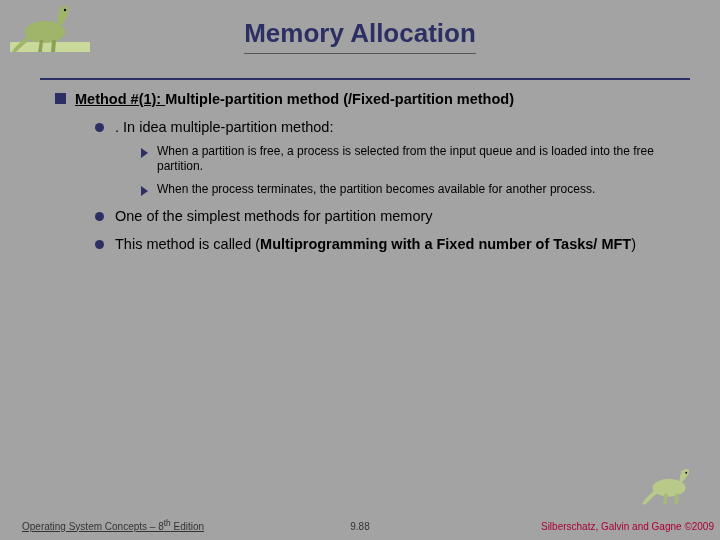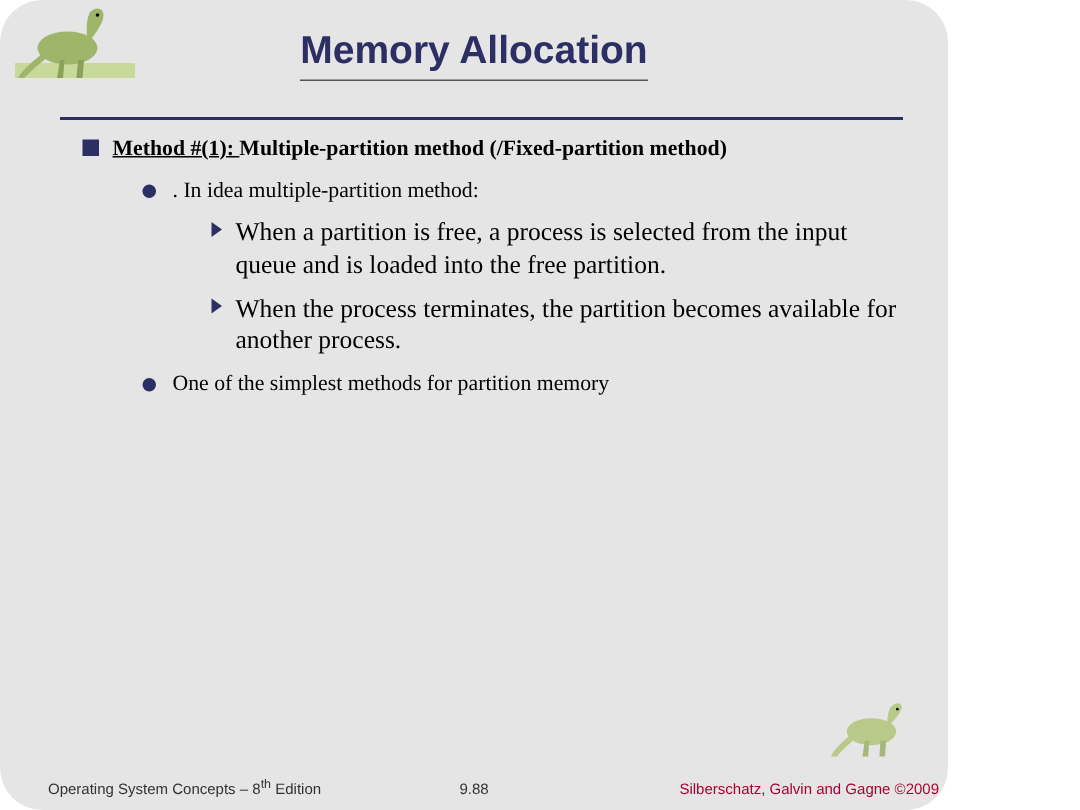--- a/index.html
+++ b/index.html
@@ -1,33 +1,33 @@
 <!DOCTYPE html>
 <html><head>
 <meta charset="utf-8">
 <style>
   * { box-sizing: border-box; margin: 0; padding: 0; }
   html, body { width: 720px; height: 540px; font-family: Arial, Helvetica, sans-serif; background: #fff; }
-  .slide { position: relative; width: 632px; height: 540px; background: #e5e5e5; border-radius: 28px; }
+  .slide { position: relative; width: 720px; height: 540px; background: #a3a3a3; }
   .title-bar { padding: 18px 40px 6px 40px; text-align: center; }
   .title { display:inline-block; font-size: 26px; font-weight: bold; color: #2b2f63; border-bottom: 1px solid #555; padding-bottom: 4px; }
   .hr { height: 2px; background: #2b2f63; margin: 0 30px 0 40px; position: relative; top: 18px; }
   .dino-top { position: absolute; left: 10px; top: 2px; }
   .dino-bot { position: absolute; right: 18px; bottom: 32px; transform: scale(0.75); transform-origin: right bottom; }
   .content { position: absolute; top: 90px; left: 55px; right: 30px; font-size: 14.5px; color: #000; line-height: 1.25; }
-  .l1 { position: relative; padding-left: 20px; margin-bottom: 16px; font-family: Liberation Serif, serif; }
+  .l1 { position: relative; padding-left: 20px; margin-bottom: 16px; }
   .sq { position: absolute; left: 0; top: 3px; width: 11px; height: 11px; background: #2b2f63; }
   .l2 { position: relative; padding-left: 20px; margin: 10px 0 10px 20px; }
   .disc { position: absolute; left: 0; top: 5px; width: 9px; height: 9px; background: #2b2f63; border-radius: 50%; }
-  .l3 { position: relative; padding-left: 16px; margin: 8px 0 8px 26px; font-size: 17px; }
+  .l3 { position: relative; padding-left: 16px; margin: 8px 0 8px 26px; font-size: 12px; }
   .tri { position: absolute; left: 0; top: 4px; width: 0; height: 0; border-top: 5px solid transparent; border-bottom: 5px solid transparent; border-left: 7px solid #2b2f63; }
   .b { font-weight: bold; }
   .u { text-decoration: underline; }
   .footer { position: absolute; bottom: 8px; left: 0; right: 0; font-size: 10px; padding: 0 22px; }
-  .footer .left { color: #333; position: absolute; left: 32px; bottom: 0; }
+  .footer .left { color: #333; position: absolute; left: 22px; bottom: 0; text-decoration: underline; }
   .footer .mid { position: absolute; left: 50%; transform: translateX(-50%); bottom: 0; color: #333; }
   .footer .right { position: absolute; right: 6px; bottom: 0; color: #a03; }
   
   svg { display: block; }
 </style>
 </head>
 <body>
 
 <div class="slide">
 
@@ -68,20 +68,24 @@
           <span>When the process terminates, the partition becomes available for another process.</span>
         </div>
       </div>
 
 
       <div class="l2">
         <span class="disc"></span>
         <span>One of the simplest methods for partition memory</span>
       </div>
 
+      <div class="l2">
+        <span class="disc"></span>
+        <span>This method is called  (</span><span class="b">Multiprogramming with a Fixed number of Tasks/ MFT</span><span>)</span>
+      </div>
 
 
     </div>
   </div>
 
   <div class="dino-bot">
     <svg width="80" height="55" viewBox="0 0 80 55">
       <ellipse cx="36" cy="28" rx="22" ry="12" fill="#b8c98a"></ellipse>
       <path d="M52 22 Q66 8 62 4 Q58 1 53 6 Q50 12 50 20 Z" fill="#b8c98a"></path>
       <path d="M16 32 Q2 44 0 50 L5 50 Q14 40 22 34 Z" fill="#b8c98a"></path>

